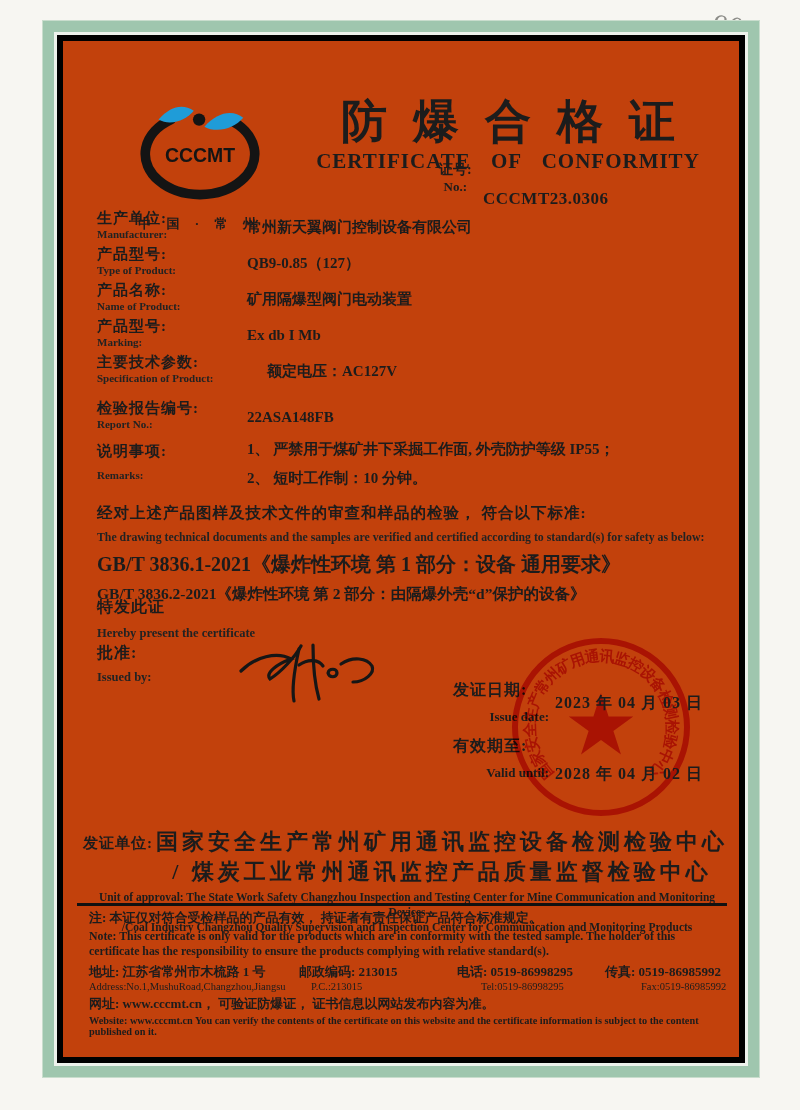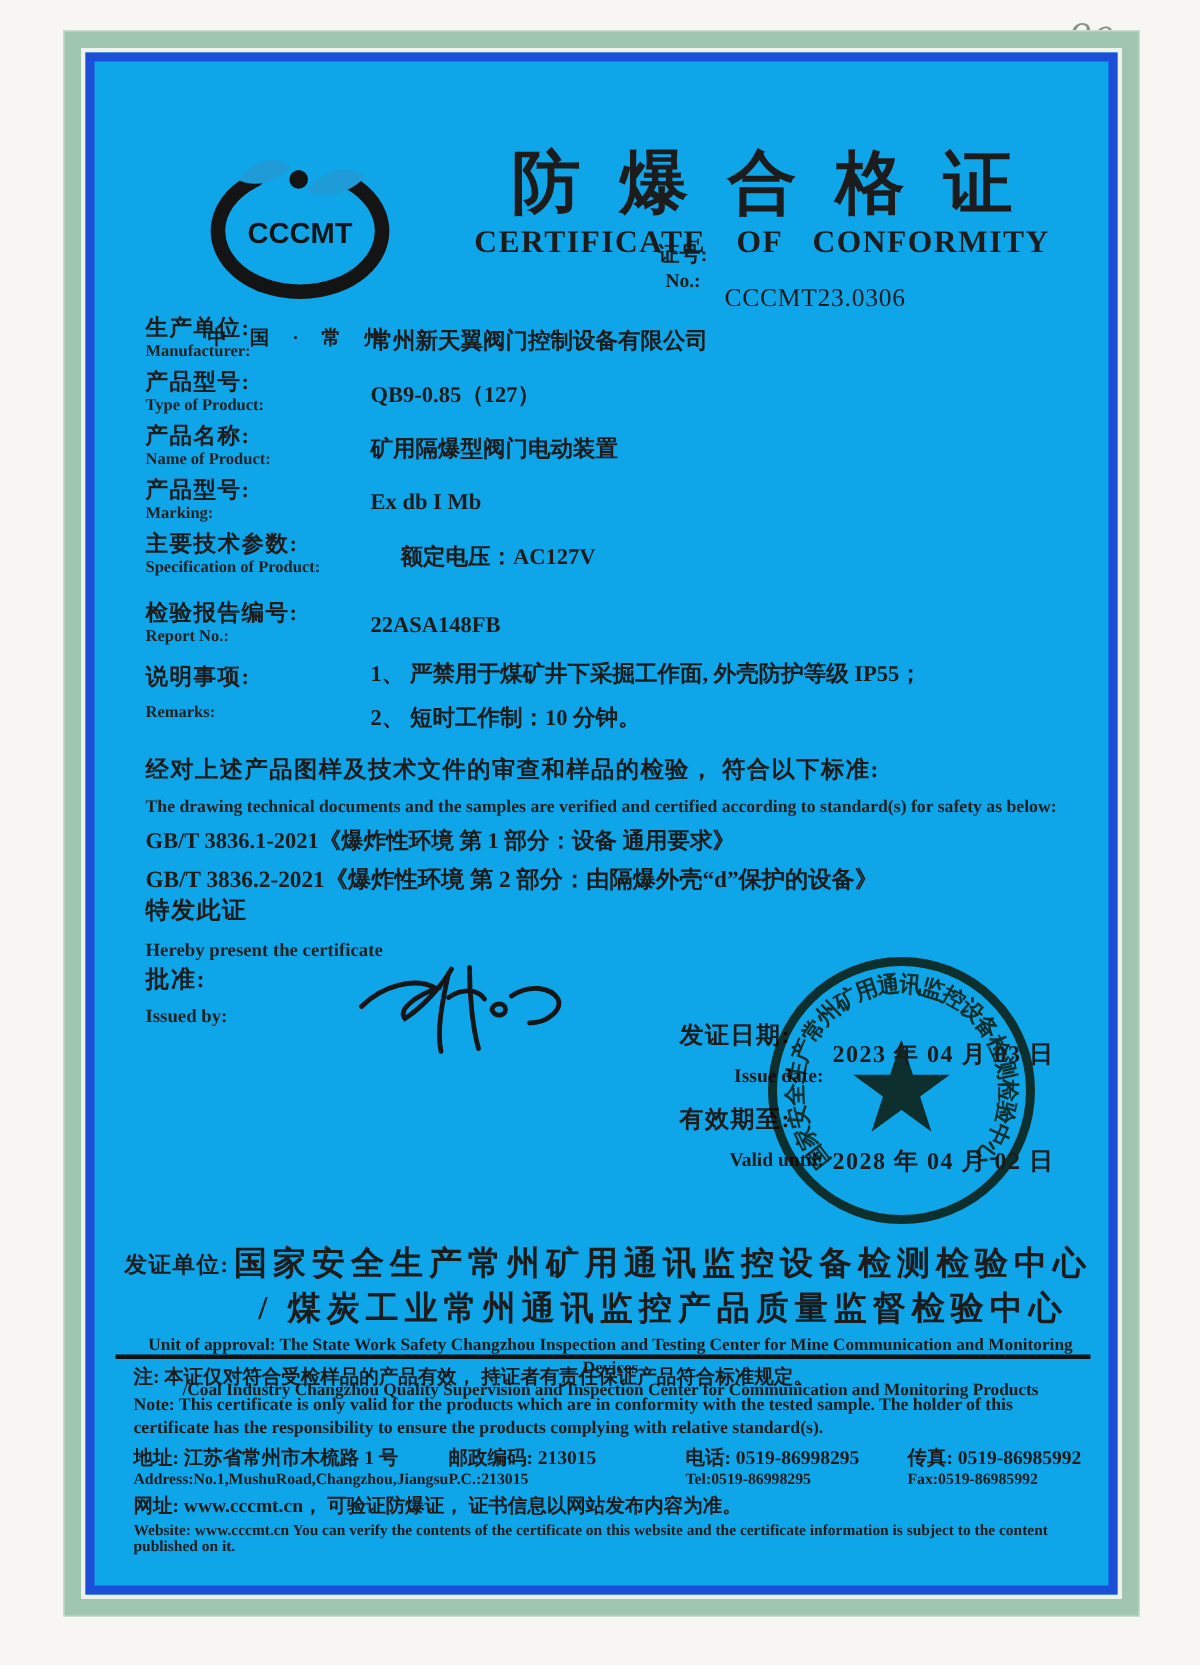--- a/index.html
+++ b/index.html
@@ -11,43 +11,43 @@
     overflow:hidden;
   }
   .page-note{
     position:absolute;top:12px;left:712px;
     font-family:"DejaVu Serif", serif;font-style:italic;
     font-size:24px;color:#8d8d89;transform:rotate(8deg);
   }
   
   .cert{
     position:absolute;left:57px;top:35px;width:676px;height:1016px;
-    background:#0ea5e9;
-    border:6px solid #1d4ed8;
+    background:#c2410c;
+    border:6px solid #000000;
     box-shadow:0 0 0 3px #edf2ec, 0 0 0 14px #9fc6ae, 0 0 0 15px #c9ddcd;
   }
   .abs{position:absolute;}
   .lbl-zh{font-weight:bold;font-size:15px;letter-spacing:1px;}
   .lbl-en{font-weight:bold;font-size:11px;color:#222;}
   .val{font-weight:bold;font-size:15px;}
   
   .logo-wrap{position:absolute;left:42px;top:58px;width:190px;text-align:center;}
   .logo-sub{font-weight:bold;font-size:13px;letter-spacing:6px;margin-top:2px;}
   .title-zh{
     position:absolute;left:230px;top:50px;width:430px;text-align:center;
     font-size:46px;font-weight:bold;letter-spacing:26px;text-indent:26px;
   }
   .title-en{
     position:absolute;left:230px;top:108px;width:430px;text-align:center;
     font-size:21px;font-weight:bold;letter-spacing:1px;word-spacing:14px;
   }
   .certno-labels{position:absolute;left:365px;top:120px;text-align:center;margin-left:11px;}
   .certno-zh{font-weight:bold;font-size:14px;}
   .certno-en{font-weight:bold;font-size:13px;}
-  .certno-val{position:absolute;left:420px;top:148px;font-weight:normal;font-size:17px;letter-spacing:.5px;}
+  .certno-val{position:absolute;left:420px;top:148px;font-weight:bold;font-size:17px;letter-spacing:.5px;}
   
   .fields{position:absolute;left:34px;top:168px;width:620px;}
   .frow{display:flex;margin-bottom:5px;align-items:center;}
   .frow .lab{width:150px;}
   .frow .val{padding-top:5px;}
   
   .std-items div{margin-top:6px;}
   
   .date-lbl-zh{font-weight:bold;font-size:16px;letter-spacing:1px;}
   .date-lbl-en{font-weight:bold;font-size:13px;}
@@ -60,21 +60,21 @@
   .app-lab{font-weight:bold;font-size:15px;letter-spacing:1px;padding-top:7px;white-space:nowrap;}
   .app-big{font-weight:bold;font-size:22px;letter-spacing:4px;line-height:30px;text-align:center;flex:1;}
   .app-en{font-weight:bold;font-size:11.5px;text-align:center;margin-top:3px;line-height:15px;}
   .thick-hr{position:absolute;left:14px;top:862px;width:650px;height:0;border-top:3px solid #111;}
   
   .footer{position:absolute;left:26px;top:868px;width:638px;}
   .foot-note-zh{font-weight:bold;font-size:13px;}
   .foot-note-en{font-weight:bold;font-size:11.8px;line-height:15px;margin-top:2px;}
   .contact-zh,.contact-en{display:grid;grid-template-columns:210px 158px 148px auto;}
   .contact-zh{font-weight:bold;font-size:13px;margin-top:4px;}
-  .contact-en{font-weight:bold;font-size:10.5px;}
+  .contact-en{font-weight:normal;font-size:10.5px;gap:12px;}
   .web-zh{font-weight:bold;font-size:13px;margin-top:3px;}
   .web-en{font-weight:bold;font-size:10.3px;margin-top:2px;}
 </style>
 </head>
 <body>
 
 <div class="page-note">90</div>
 
 <div class="cert">
 
@@ -153,21 +153,21 @@
         <div class="val">1、 严禁用于煤矿井下采掘工作面, 外壳防护等级 IP55；</div>
         <div class="val" style="margin-top:5px;">2、 短时工作制：10 分钟。</div>
       </div>
     </div>
   </div>
 
   <div class="abs" style="left:34px;top:462px;width:630px;">
     <div class="lbl-zh" style="font-size:15.5px;">经对上述产品图样及技术文件的审查和样品的检验， 符合以下标准:</div>
     <div class="lbl-en" style="font-size:11.8px;margin-top:6px;">The drawing technical documents and the samples are verified and certified according to standard(s) for safety as below:</div>
     <div class="std-items">
-      <div class="val" style="font-size:15px;">GB/T 3836.1-2021《爆炸性环境 第 1 部分：设备 通用要求》</div>
+      <div class="val" style="font-size:20px;">GB/T 3836.1-2021《爆炸性环境 第 1 部分：设备 通用要求》</div>
       <div class="val" style="font-size:15.5px;">GB/T 3836.2-2021《爆炸性环境 第 2 部分：由隔爆外壳“d”保护的设备》</div>
     </div>
   </div>
 
   <div class="abs" style="left:34px;top:556px;">
     <div class="lbl-zh" style="font-size:16px;">特发此证</div>
     <div class="lbl-en" style="font-size:12.5px;margin-top:8px;">Hereby present the certificate</div>
     <div class="lbl-zh" style="font-size:16px;margin-top:2px;">批准:</div>
     <div class="lbl-en" style="font-size:12.5px;margin-top:6px;">Issued by:</div>
   </div>

